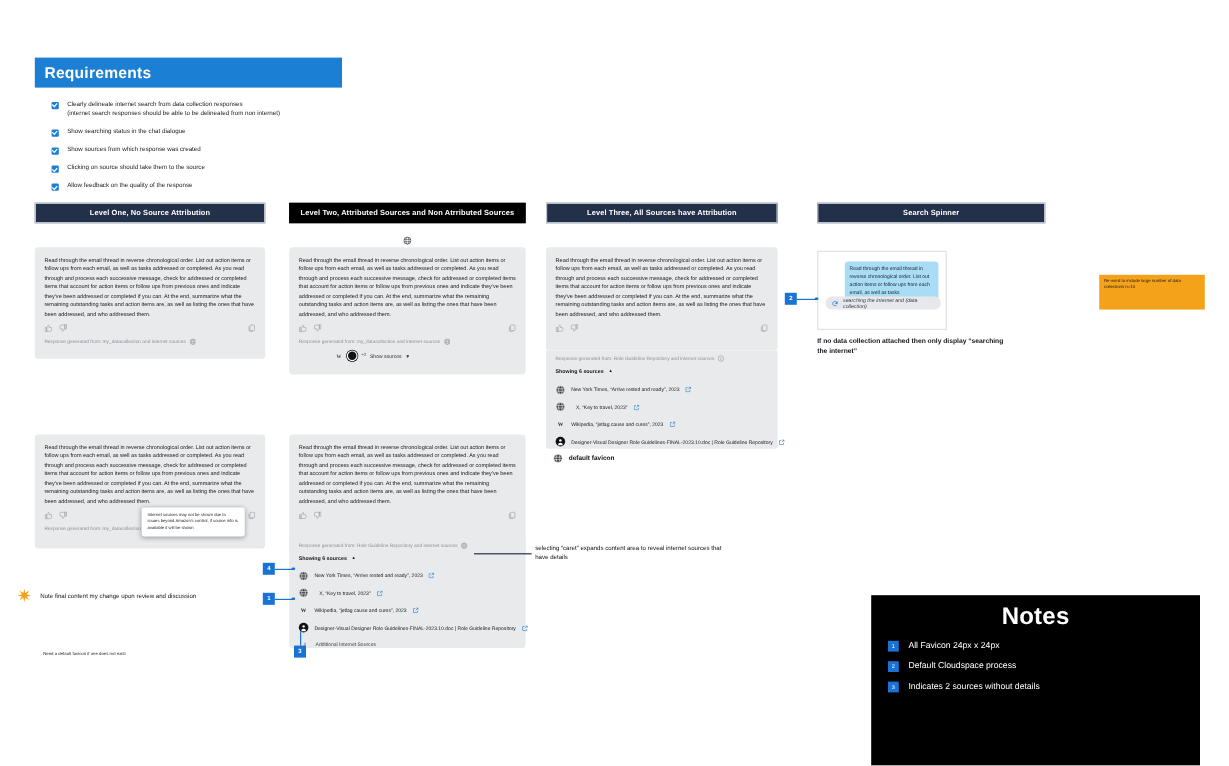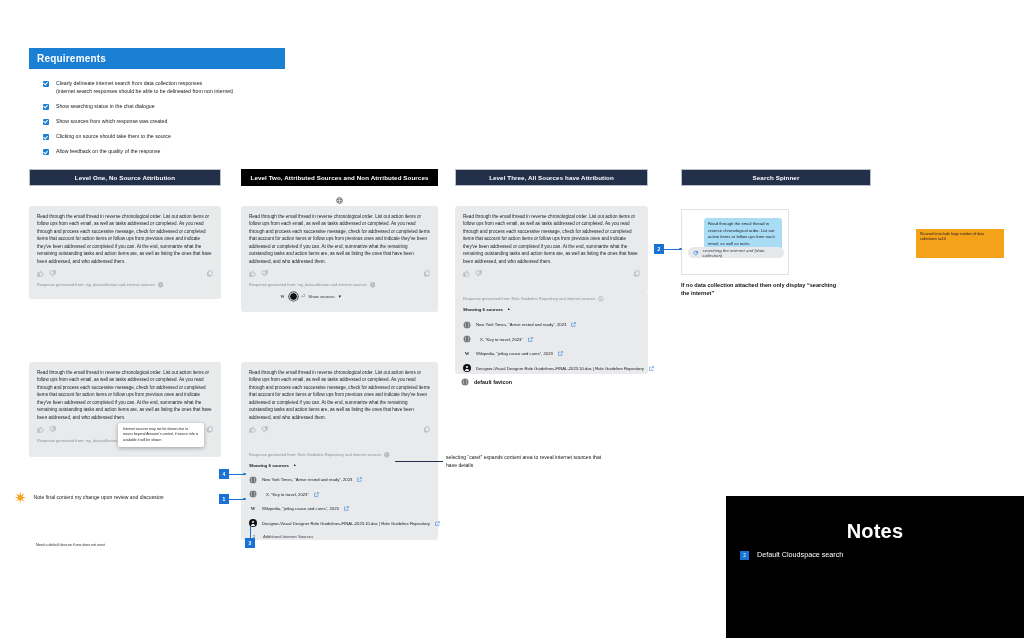--- a/index.html
+++ b/index.html
@@ -7,21 +7,21 @@
     width:1024px;height:638px;background:#ffffff;
     font-family:"Liberation Sans", sans-serif;
     position:relative;overflow:hidden;
     -webkit-font-smoothing:antialiased;
   }
   .abs{position:absolute;}
 
   
   #requirements{left:29px;top:48px;width:256px;}
   .req-header{
-    background:#1b7fd4;color:#ffffff;font-size:10px;font-weight:bold;
+    background:#1b7fd4;color:#ffffff;font-size:13px;font-weight:bold;
     padding:5px 8px;letter-spacing:.2px;
   }
   .req-list{padding:10px 0 0 14px;}
   .req-row{display:flex;align-items:flex-start;margin-bottom:7px;}
   .cbx{
     width:6px;height:6px;background:#1b7fd4;border-radius:1px;margin-right:7px;
     margin-top:1.5px;flex:0 0 auto;position:relative;
   }
   .cbx:after{
     content:"";position:absolute;left:1.3px;top:.8px;width:2px;height:3.2px;
@@ -125,22 +125,22 @@
 
   
   #tooltip{
     left:118px;top:423px;width:86px;background:#ffffff;border-radius:2px;
     box-shadow:0 1px 4px rgba(0,0,0,.33);padding:4px 5px;box-sizing:border-box;z-index:6;
   }
   #tooltip span{font-size:3.5px;color:#1d2027;line-height:1.55;display:block;}
 
   
   #notes{
-    left:726px;top:496px;width:298px;height:142px;background:#000000;
-    padding:24px 14px;box-sizing:border-box;
+    left:726px;top:496px;width:274px;height:142px;background:#000000;
+    padding:7px 14px;box-sizing:border-box;
   }
   #notes h2{
     margin:0 0 7px 0;text-align:center;color:#ffffff;font-size:20px;font-weight:bold;
     letter-spacing:.2px;
   }
   .note-row{display:flex;align-items:flex-start;margin-bottom:7px;}
   .note-num{
     width:9px;height:9px;background:#1a73d4;color:#fff;font-size:4.6px;
     display:flex;align-items:center;justify-content:center;flex:0 0 auto;margin-right:8px;
     margin-top:.5px;
@@ -482,16 +482,24 @@
 
 <div class="abs" style="left:14px;top:490px;display:flex;align-items:center;gap:7px;">
   <span class="star">✷</span>
   <span class="free-txt">Note final content my change upon review  and discussion</span>
 </div>
 <div class="abs tiny-txt" style="left:36px;top:543px;">Need a default favicon if one does not exist</div>
 
 <div class="abs" id="notes">
   <h2>Notes</h2>
   <div class="note-row">
+    <span class="note-num">1</span>
+    <span class="note-txt">All Favicon 24px x 24px</span>
+  </div>
+  <div class="note-row">
     <span class="note-num">2</span>
-    <span class="note-txt">Default Cloudspace search</span>
+    <span class="note-txt">Default Cloudspace process</span>
+  </div>
+  <div class="note-row">
+    <span class="note-num">3</span>
+    <span class="note-txt">Indicates 2 sources without details</span>
   </div>
 </div>
 
 </body></html>

